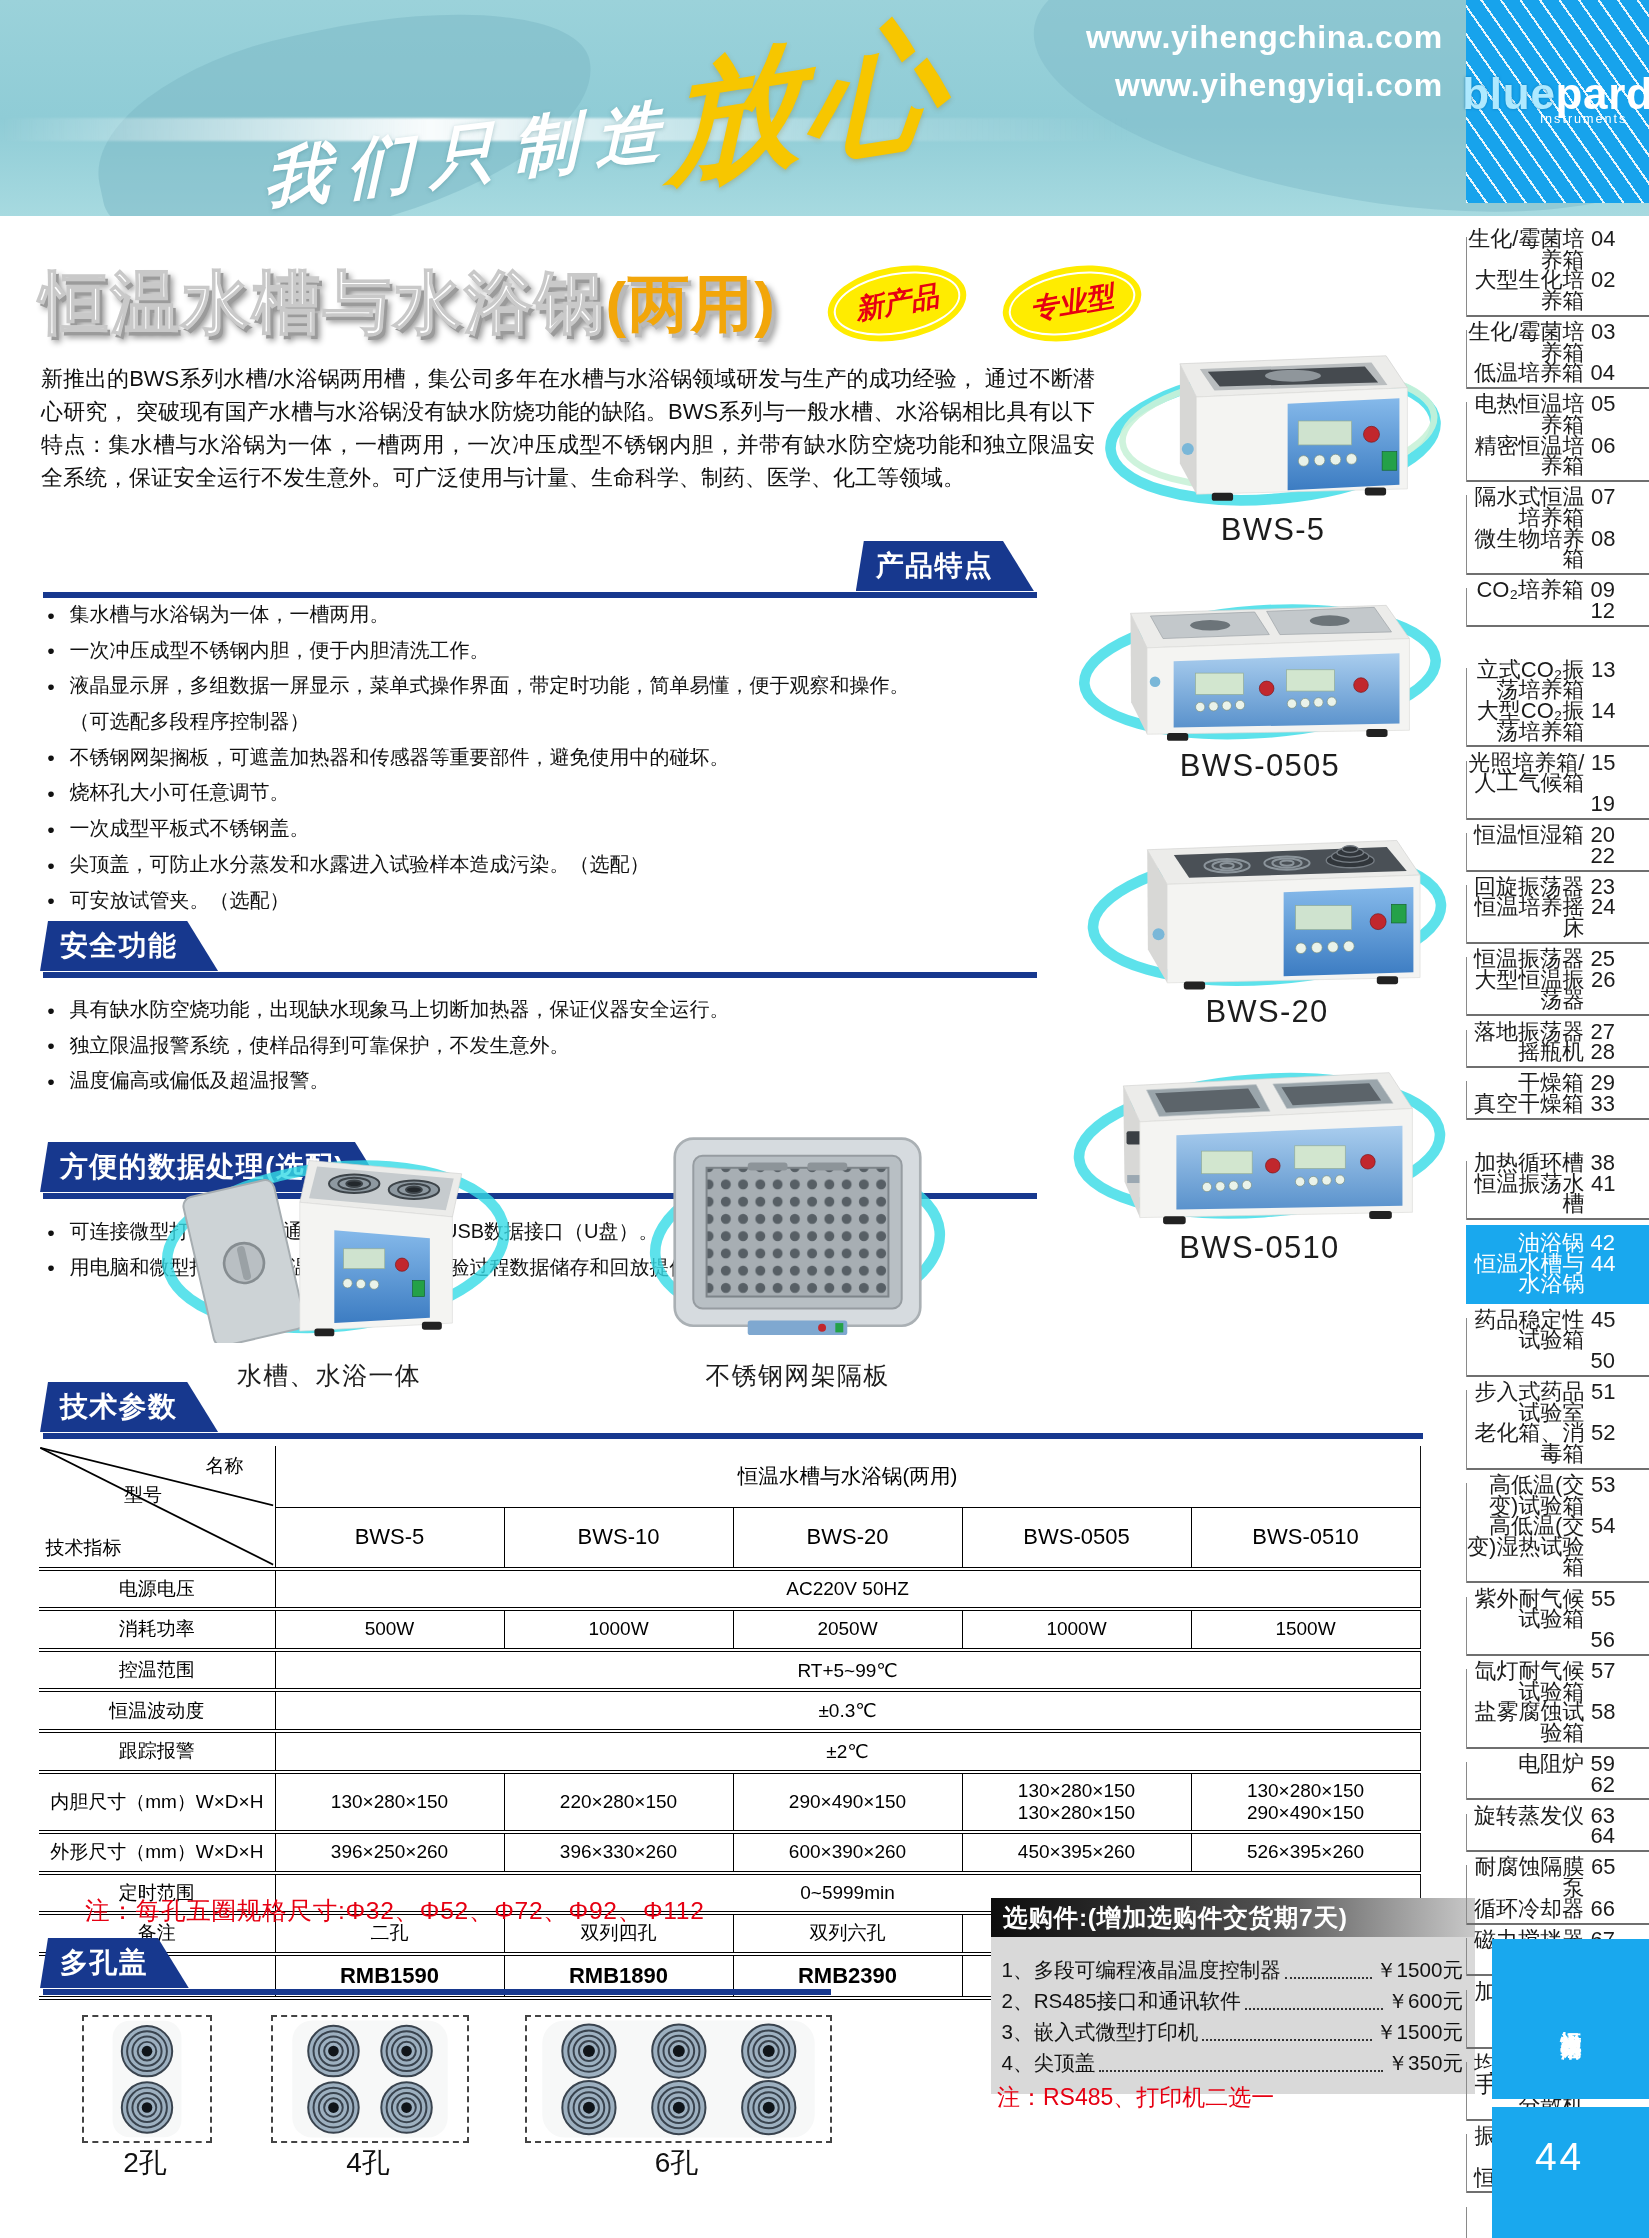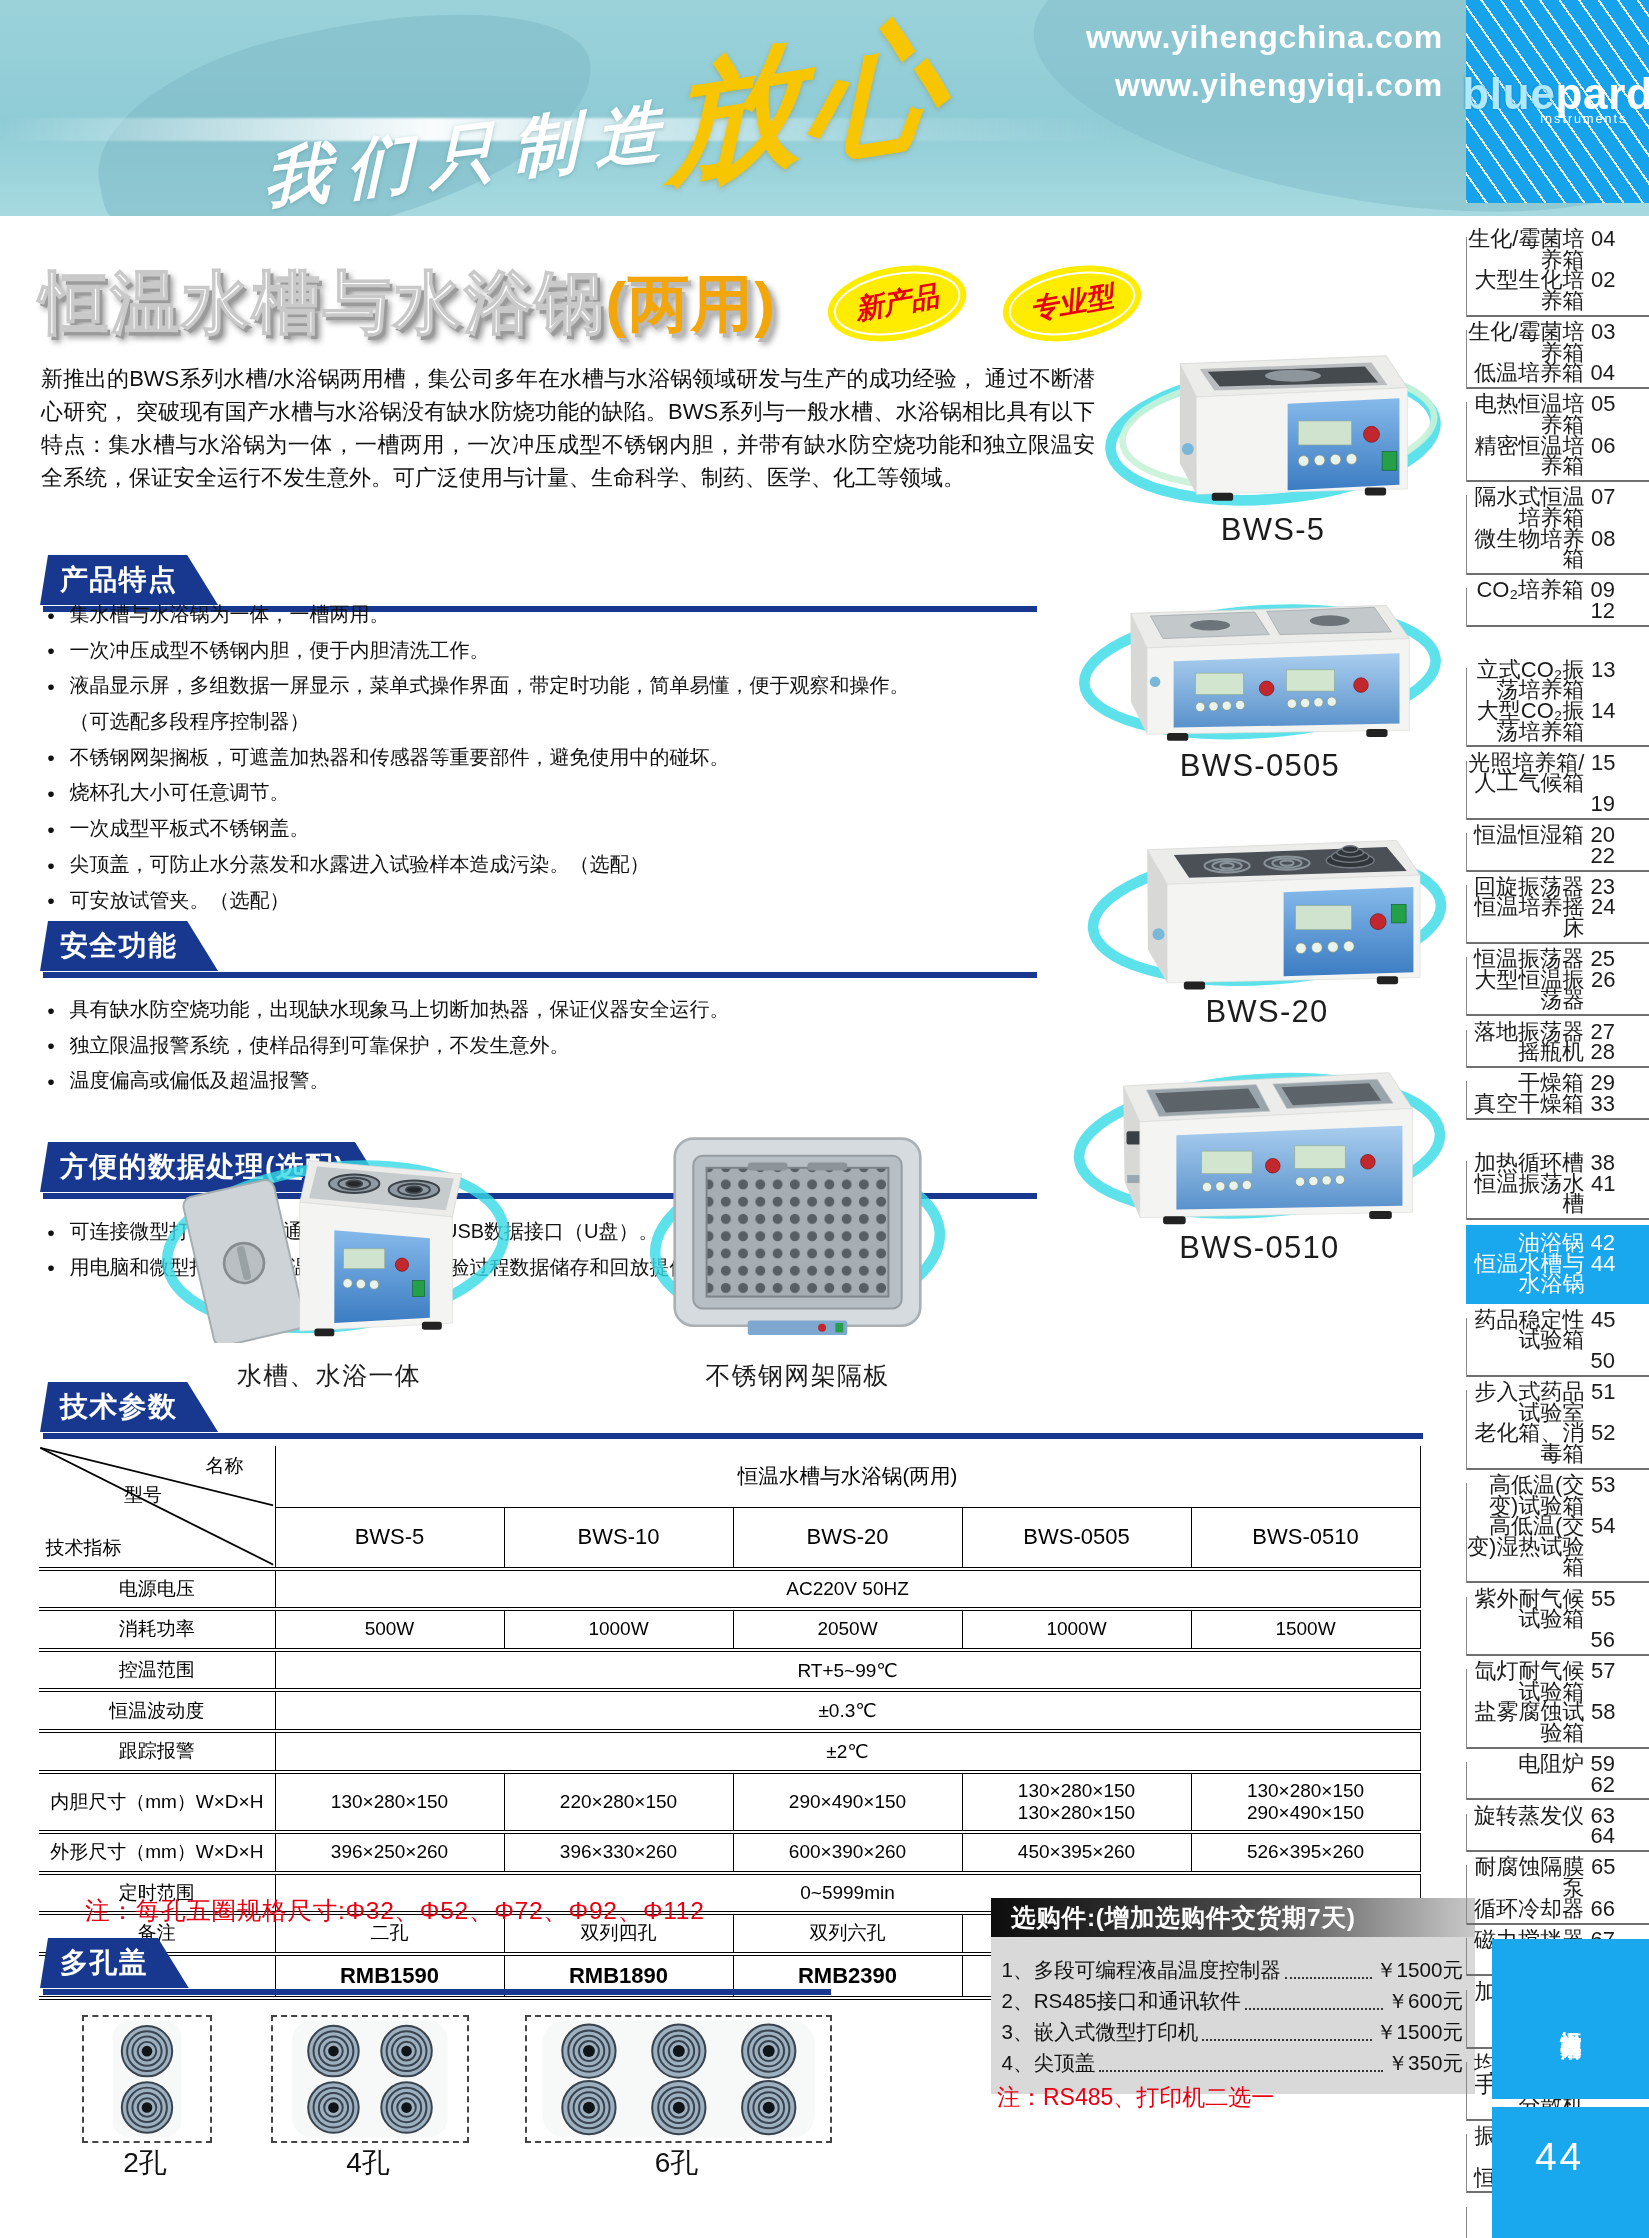--- a/index.html
+++ b/index.html
@@ -77,21 +77,21 @@
 
   .rednote{position:absolute;color:#e60012;font-size:24.6px;letter-spacing:0.7px;}
 
   
   .cbox{position:absolute;top:2015px;height:124px;border:2px dashed #444;background:#fff;display:flex;align-items:center;justify-content:center;}
   .ccap{position:absolute;top:2144px;font-size:28px;color:#111;text-align:center;}
 
   
   .opt{position:absolute;left:991px;top:1898px;width:484px;}
   .opt-head{height:39px;line-height:39px;background:linear-gradient(90deg,#0d0d0d,#4d4d4d 55%,#c9c9c9);
-    color:#fff;font-size:24.6px;font-weight:bold;padding-left:20px;letter-spacing:0.7px;}
+    color:#fff;font-size:24.6px;font-weight:bold;padding-left:12px;letter-spacing:0.7px;}
   .opt-body{background:#d9d9d9;padding:17.3px 12px 16px 10.6px;}
   .opt-item{display:flex;align-items:flex-end;font-size:20.6px;line-height:31px;color:#111;}
   .opt-item .dots{flex:1;border-bottom:2.7px dotted #333;margin:0 4px 6px 4px;min-width:20px;}
   .opt-note{position:absolute;left:997px;top:2082px;color:#e60012;font-size:23px;}
 
   
   .sidebar{position:absolute;left:1466px;top:229px;width:184px;}
   .sb-item{position:relative;text-align:right;font-size:22px;line-height:20.6px;color:#1c1c1c;
     padding:0 35px 3.3px 0;margin-bottom:5.3px;border-bottom:2px solid #6f6f6f;}
   .sb-item::before{content:"";position:absolute;left:0;top:8px;bottom:-2px;border-left:1.3px solid #8a8a8a;}
@@ -130,21 +130,21 @@
 
 <div class="title-wrap">
   <span class="title-main">恒温水槽与水浴锅</span>
     <span class="title-suffix">(两用)</span>
   <span class="badge">新产品</span>
   <span class="badge badge2">专业型</span>
 </div>
 
 <div class="intro">新推出的BWS系列水槽/水浴锅两用槽，集公司多年在水槽与水浴锅领域研发与生产的成功经验， 通过不断潜心研究， 突破现有国产水槽与水浴锅没有缺水防烧功能的缺陷。BWS系列与一般水槽、水浴锅相比具有以下特点：集水槽与水浴锅为一体，一槽两用，一次冲压成型不锈钢内胆，并带有缺水防空烧功能和独立限温安全系统，保证安全运行不发生意外。可广泛使用与计量、生命科学、制药、医学、化工等领域。</div>
 
-<div class="sec" style="left:40px;top:555px;width:994px;">
+<div class="sec" style="left:40px;top:541px;width:994px;text-align:right;">
   <span class="tab">产品特点</span>
   <span class="rule" style="width:994px;"></span>
 </div>
 <div class="list" style="left:47px;top:600px;">
 
     <div class="li">
       <span class="b"></span>
       <span class="t">集水槽与水浴锅为一体，一槽两用。</span>
     </div>
 

